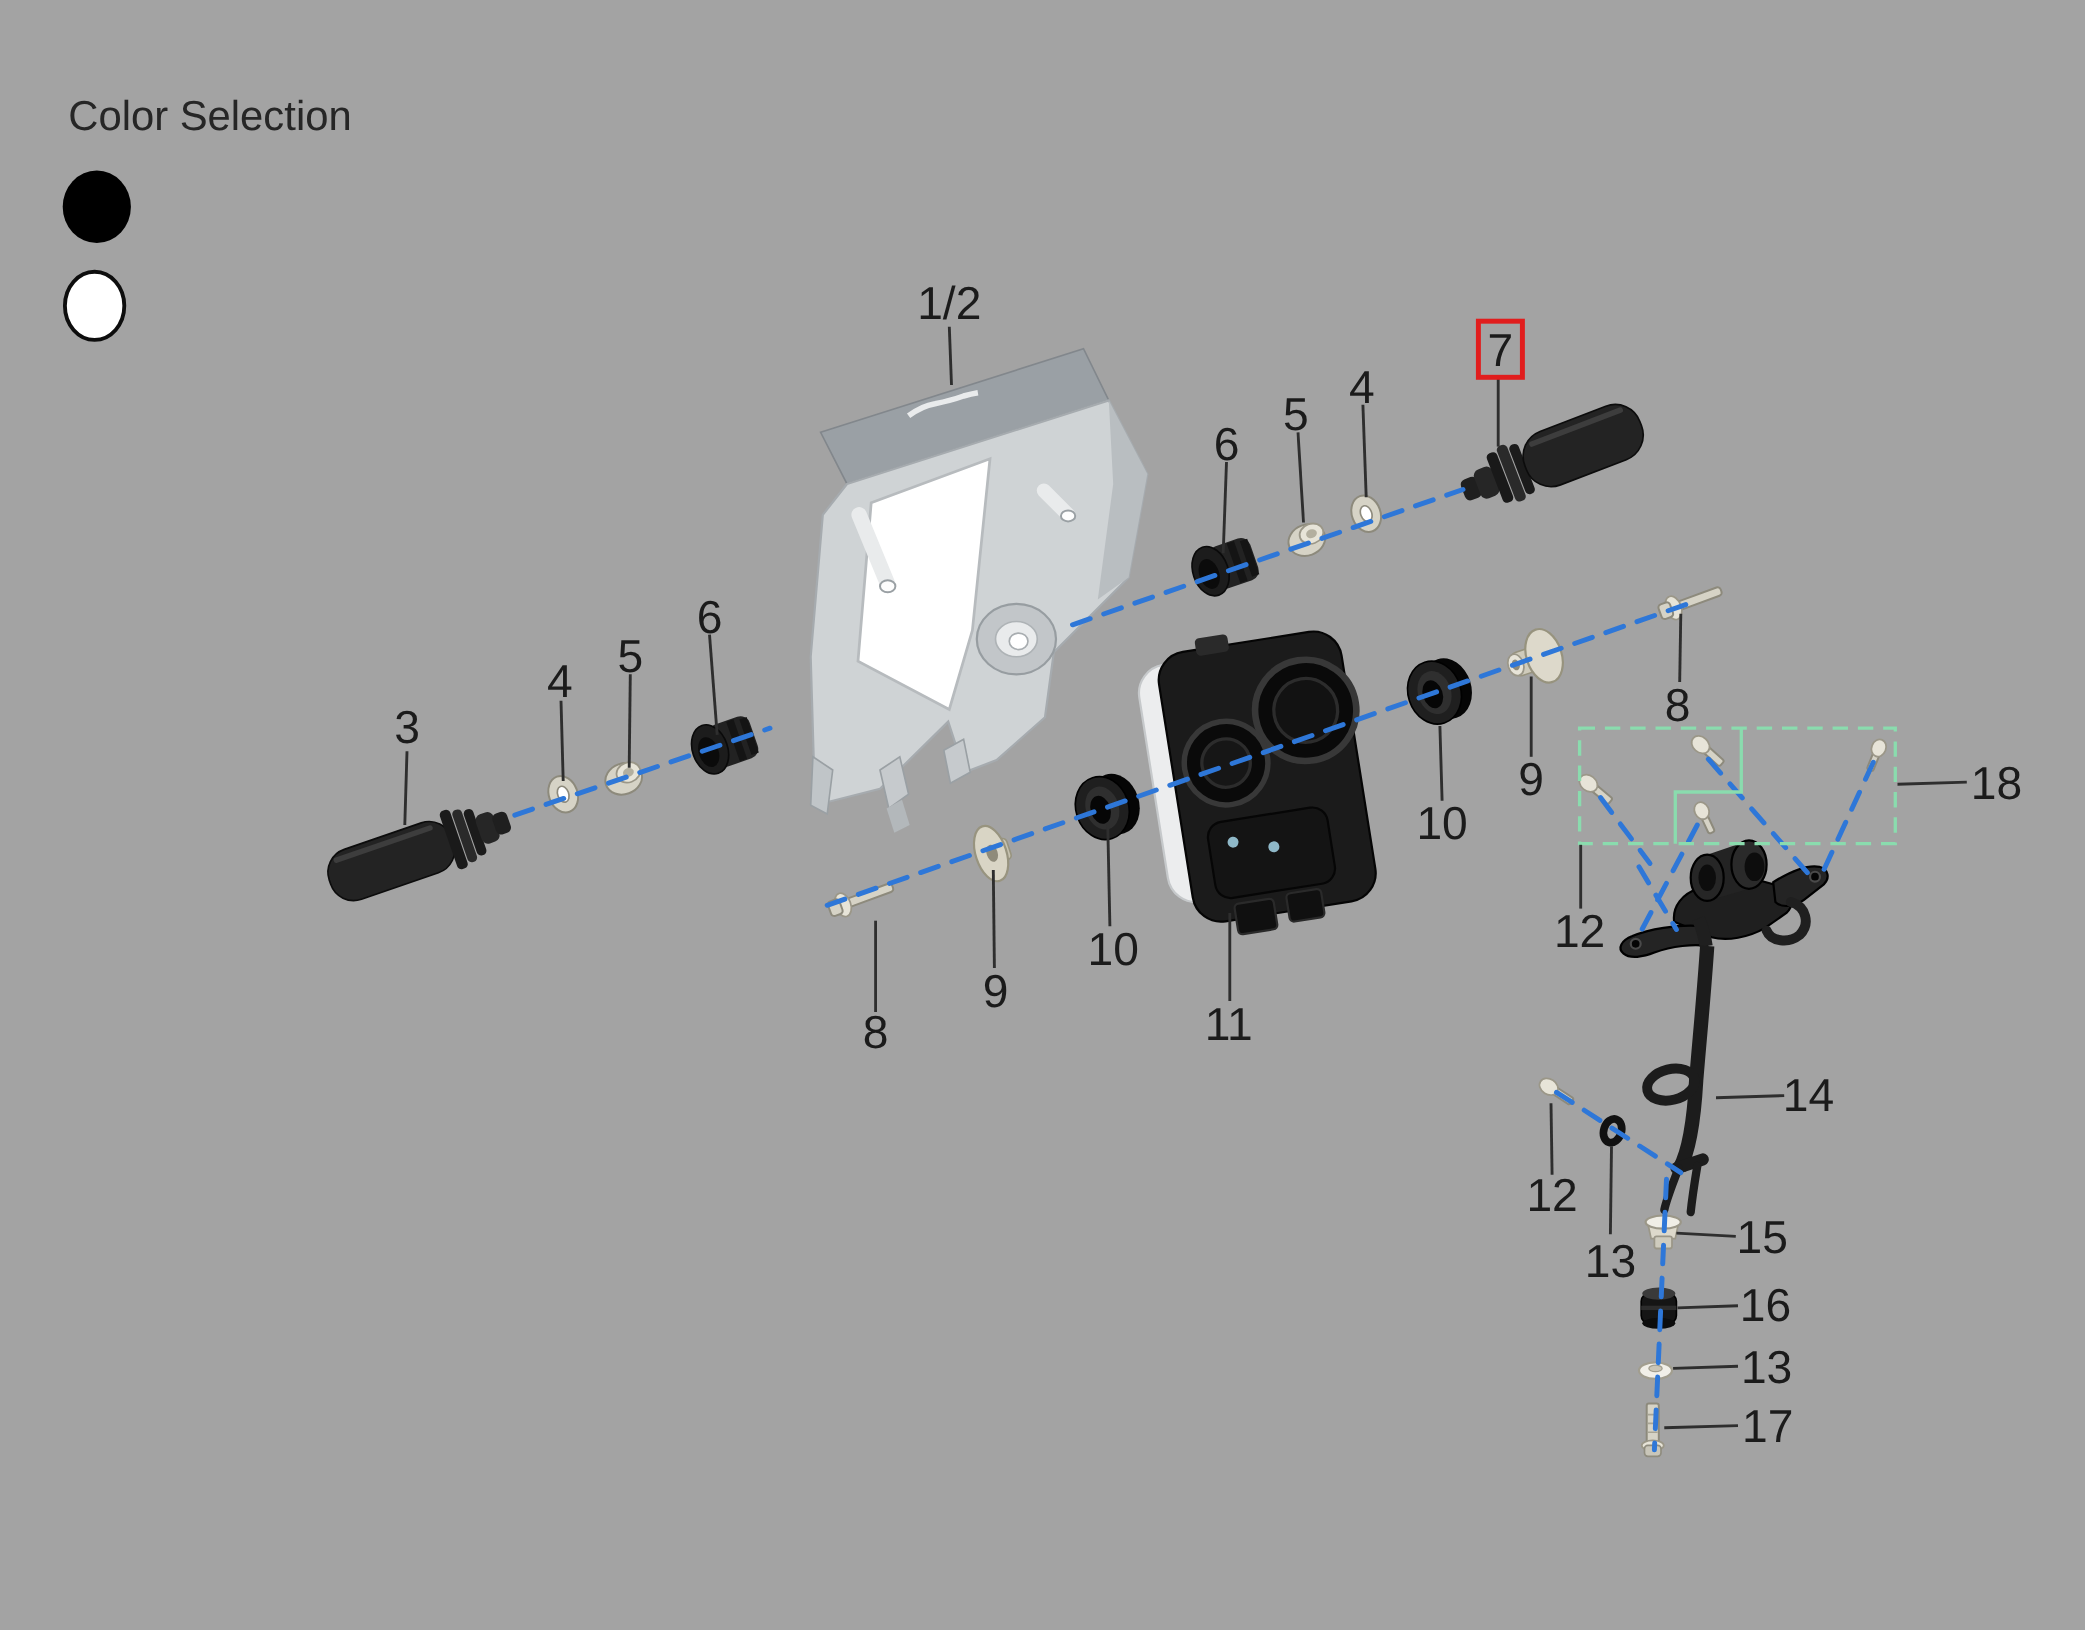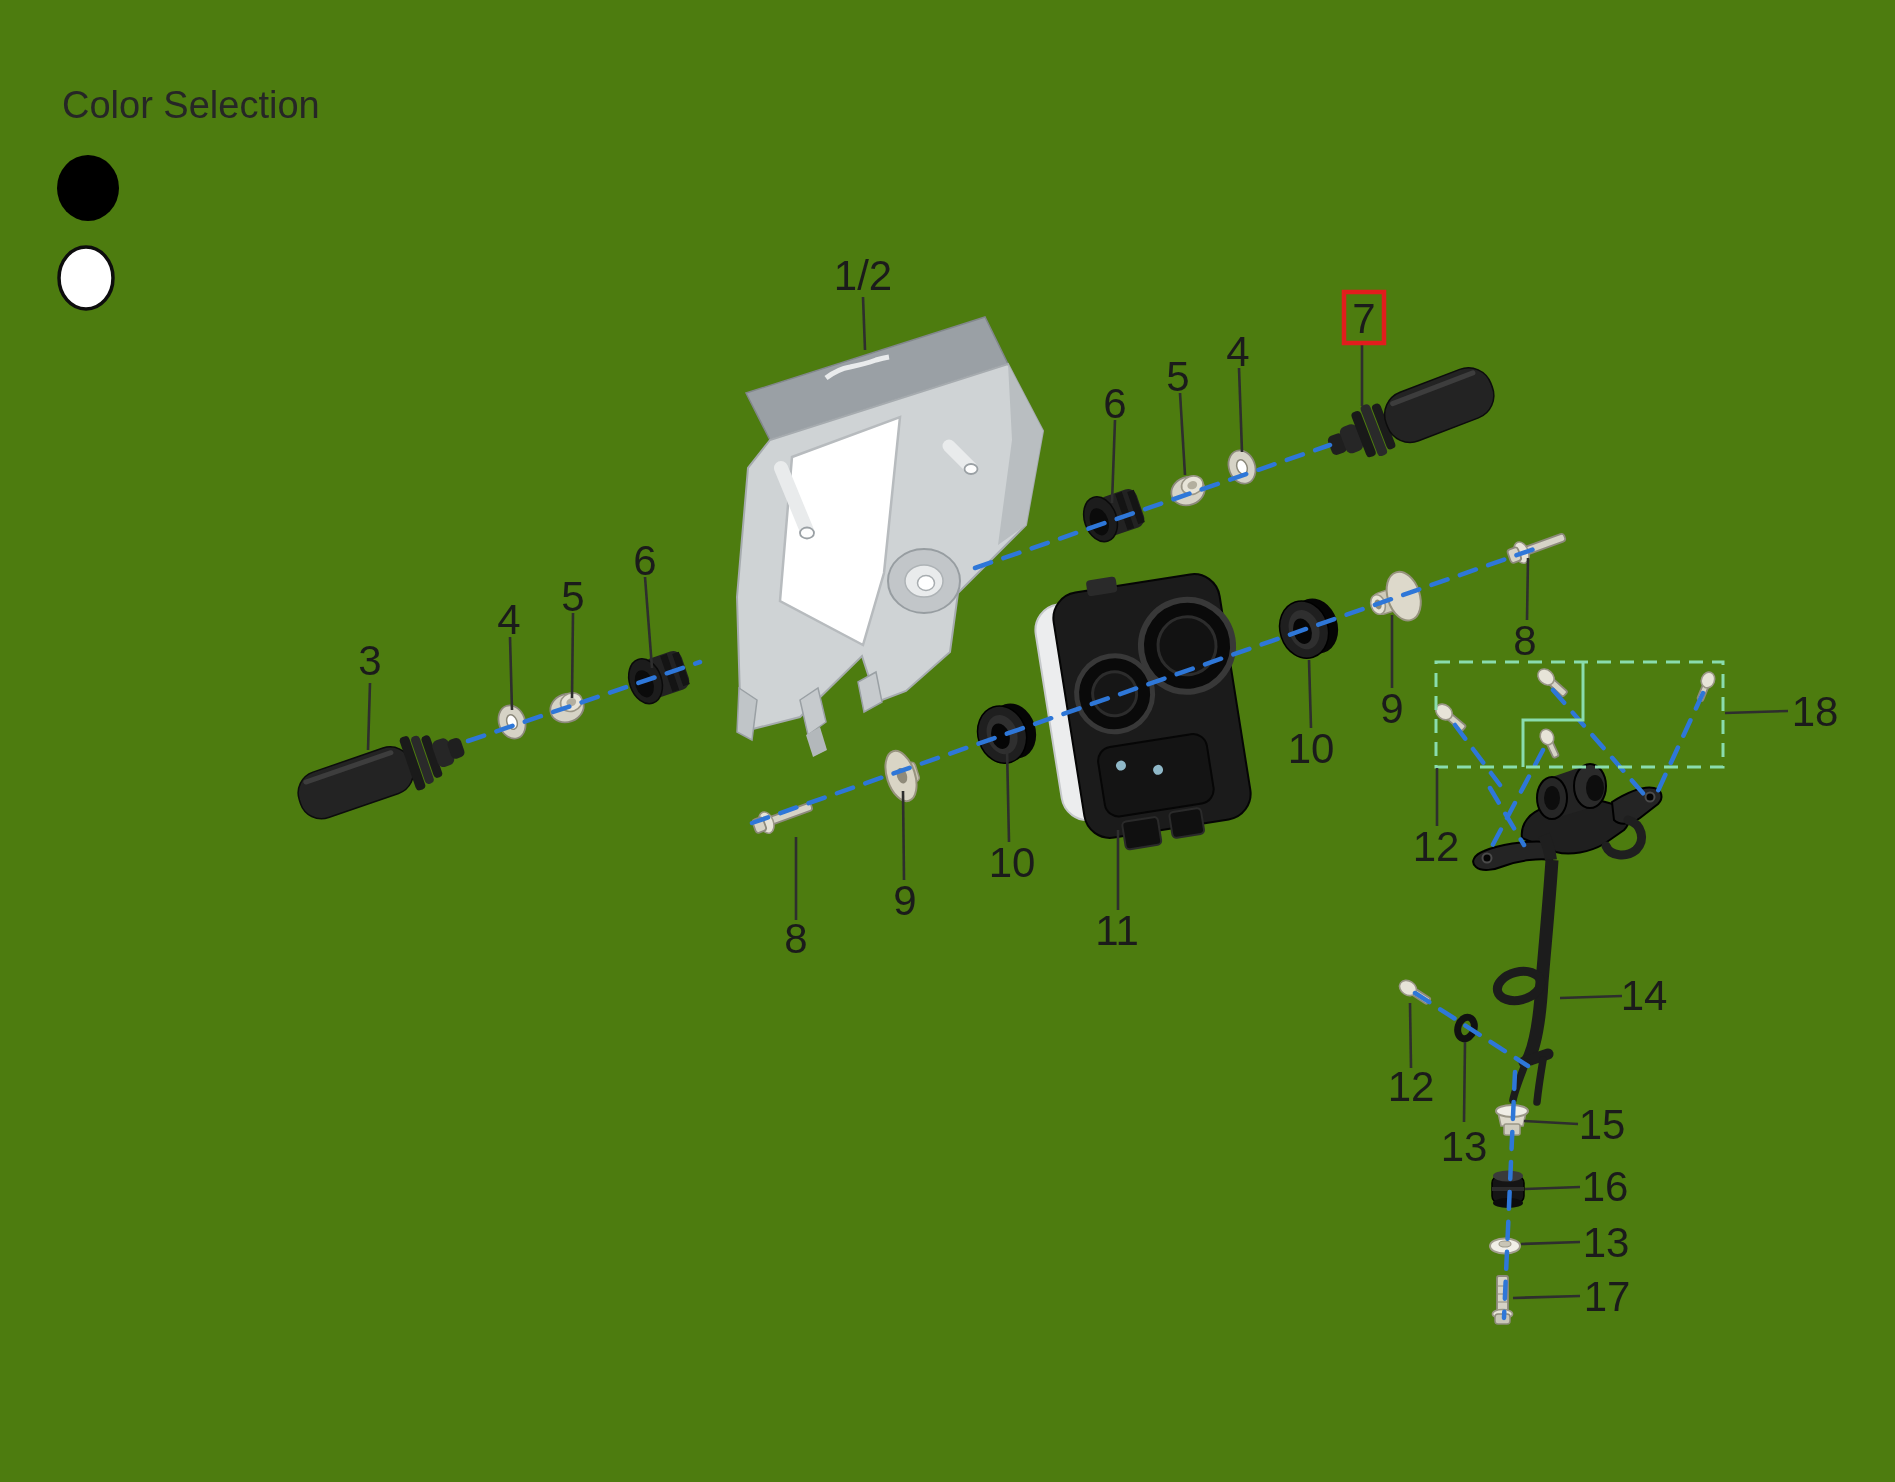--- a/index.html
+++ b/index.html
@@ -1,16 +1,16 @@
 <!DOCTYPE html>
 <html><head>
 <meta charset="utf-8">
 <style>
   html,body{margin:0;padding:0;background:#ffffff;}
-  .stage{position:relative;width:1895px;height:1482px;background:#4d7c0f;overflow:hidden;}
+  .stage{position:relative;width:1895px;height:1482px;background:#a3a3a3;overflow:hidden;}
   svg{position:absolute;left:0;top:0;}
   text{font-family:"Liberation Sans","DejaVu Sans",sans-serif;}
   .title-text{font-size:38px;fill:#262626;}
   .part-label{font-size:42px;fill:#1b1b1b;text-anchor:middle;}
   .leader{stroke:#2e2e2e;stroke-width:2.6;fill:none;}
   .axis{fill:none;stroke:#2e77d8;stroke-width:4.5;stroke-dasharray:17 13;stroke-linecap:round;}
   .gbox{fill:none;stroke:#8adcae;stroke-width:3;}
   .metal{fill:#d6d3c6;stroke:#8d8a7c;stroke-width:1.8;}
   .metal-light{fill:#e7e4d8;stroke:#9b9788;stroke-width:1.6;}
 </style>

